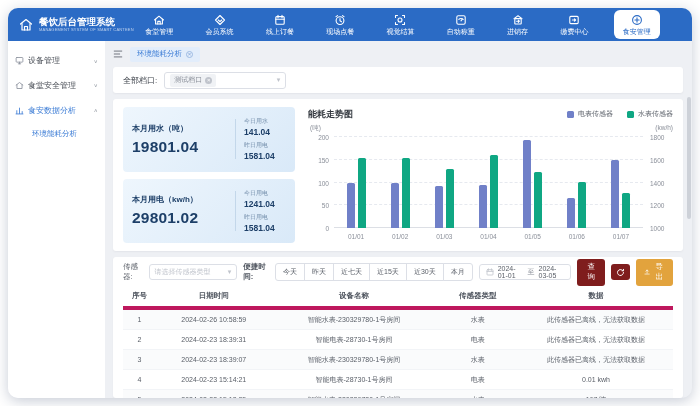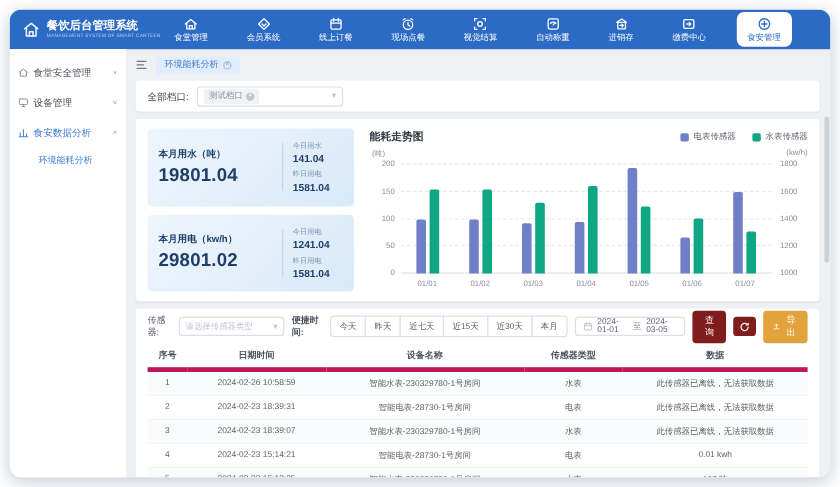--- a/index.html
+++ b/index.html
@@ -196,32 +196,32 @@
           </svg>
           <span>食安管理</span>
         </div>
       </nav>
   </header>
 
   <div class="body">
     <aside id="sidebar">
         <div class="side-item">
           <svg width="9" height="9" viewBox="0 0 12 12" fill="none" stroke="currentColor" stroke-width="1.1" stroke-linecap="round" stroke-linejoin="round">
+            <rect x="1.5" y="2" width="9" height="6.2" rx="1"></rect>
+            <path d="M4.4 10.4h3.2M6 8.2v2.2"></path>
+          </svg>
+          <span class="lbl">设备管理</span>
+          <span class="chev">∨</span>
+        </div>
+        <div class="side-item">
+          <svg width="9" height="9" viewBox="0 0 12 12" fill="none" stroke="currentColor" stroke-width="1.1" stroke-linecap="round" stroke-linejoin="round">
             <path d="M1.5 5.5 6 2l4.5 3.5"></path>
             <path d="M2.6 4.8V10h6.8V4.8"></path>
           </svg>
           <span class="lbl">食堂安全管理</span>
-          <span class="chev">∨</span>
-        </div>
-        <div class="side-item">
-          <svg width="9" height="9" viewBox="0 0 12 12" fill="none" stroke="currentColor" stroke-width="1.1" stroke-linecap="round" stroke-linejoin="round">
-            <rect x="1.5" y="2" width="9" height="6.2" rx="1"></rect>
-            <path d="M4.4 10.4h3.2M6 8.2v2.2"></path>
-          </svg>
-          <span class="lbl">设备管理</span>
           <span class="chev">∨</span>
         </div>
         <div class="side-item active">
           <svg width="9" height="9" viewBox="0 0 12 12" fill="none" stroke="currentColor" stroke-width="1.1" stroke-linecap="round" stroke-linejoin="round">
             <path d="M2.4 10V6.2M6 10V2.8M9.6 10V7.4"></path>
             <path d="M1.4 10.6h9.2"></path>
           </svg>
           <span class="lbl">食安数据分析</span>
           <span class="chev">∧</span>
         </div>

